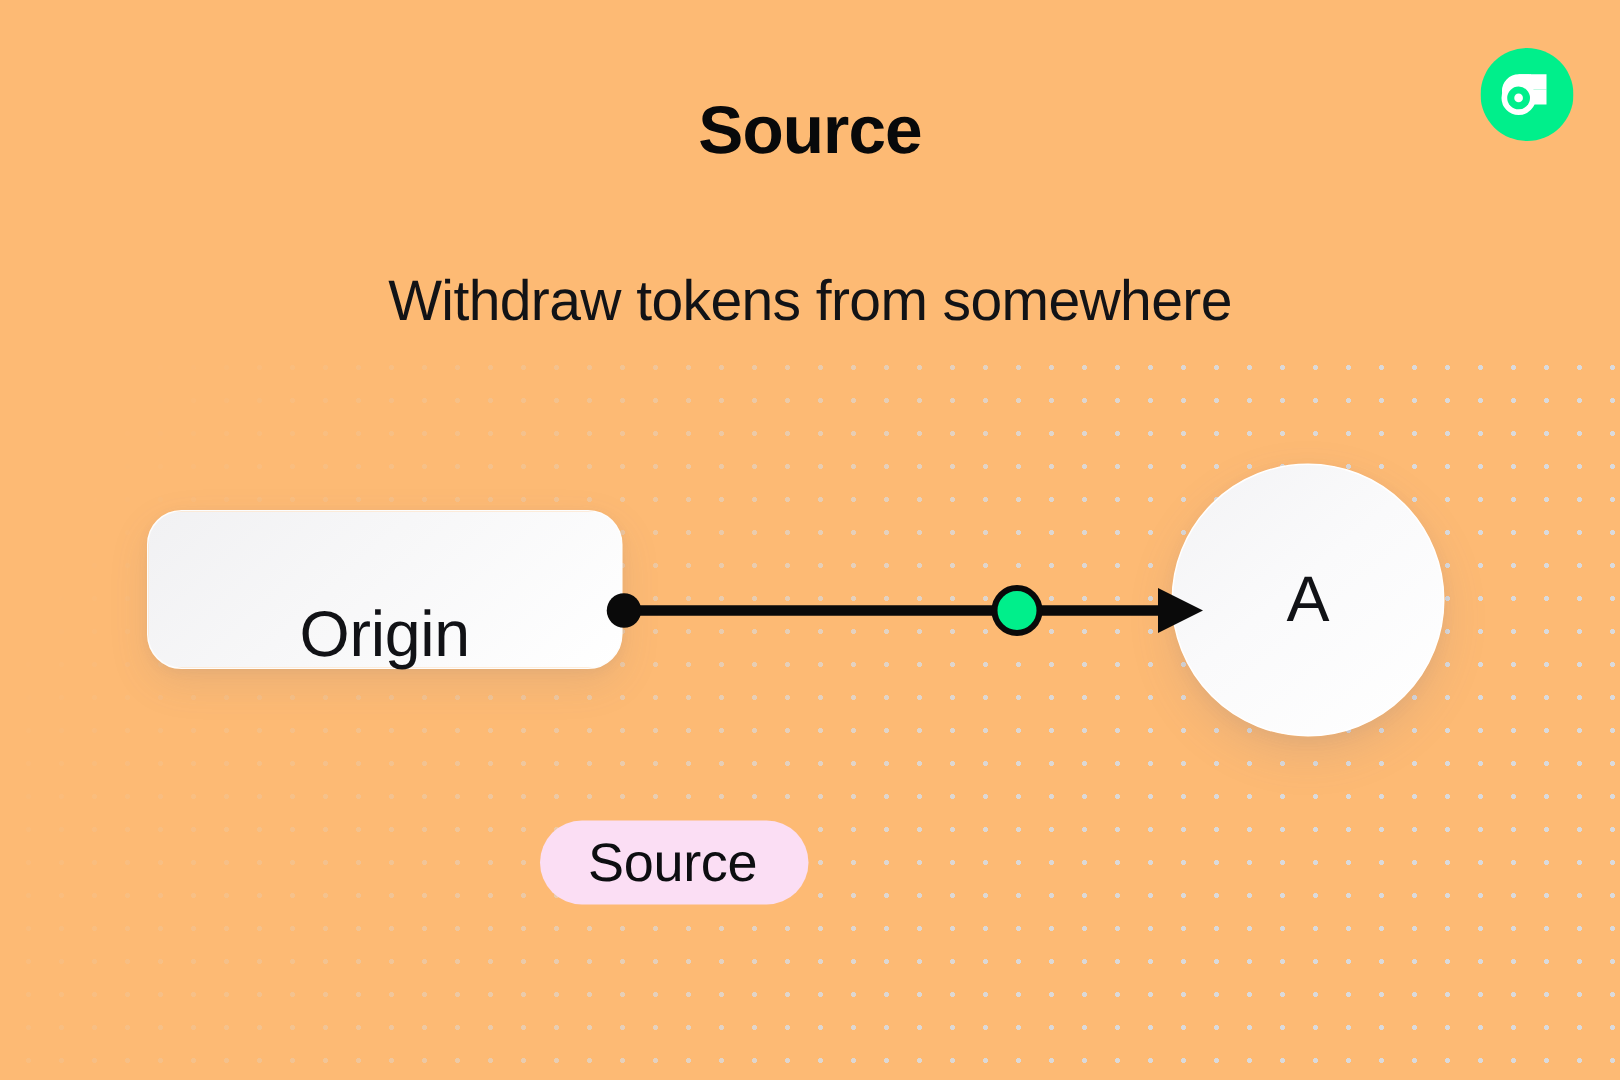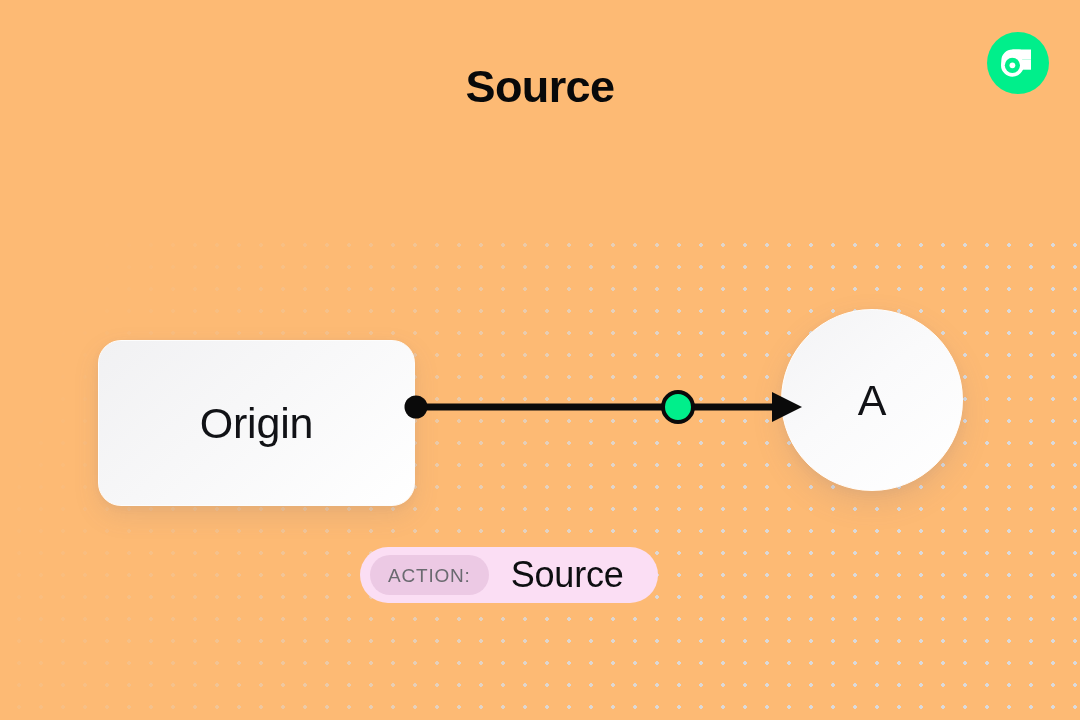--- a/index.html
+++ b/index.html
@@ -73,28 +73,28 @@
     width: 62px;
     height: 62px;
   }
 
   
   .node-origin {
     position: absolute;
     left: 98px;
     top: 340px;
     width: 317px;
-    height: 166px;
+    height: 106px;
     border-radius: 23px;
     background: linear-gradient(138deg, #f1f1f3 0%, #f7f7f8 42%, #ffffff 100%);
     border: 1.5px solid #fdfdfd;
     box-shadow: 0 10px 26px rgba(110, 110, 135, 0.13),
                 0 2px 7px rgba(110, 110, 135, 0.07);
     display: flex;
-    align-items: center;
+    align-items: flex-end;
     justify-content: center;
     box-sizing: border-box;
   }
   .node-origin-label {
     font-size: 43px;
     font-weight: 300;
     letter-spacing: -0.2px;
     color: #111216;
     line-height: 1;
   }
@@ -172,20 +172,21 @@
   }
 </style>
 </head>
 <body>
 
 <div id="stage">
 
   <div class="dot-canvas"></div>
 
   <div class="title">Source</div>
+  <div class="subtitle">Withdraw tokens from somewhere</div>
 
   <div class="logo">
     <svg width="62" height="62" viewBox="0 0 62 62" xmlns="http://www.w3.org/2000/svg">
       <circle cx="31" cy="31" r="31" fill="#00ef8b"></circle>
       <path d="M44 17.5 H32.6 V27.6 H44 Z" fill="#ffffff"></path>
       <path d="M32.6 27.6 H22.5 V37.7 H32.6 Z" fill="#36f5a4"></path>
       <path d="M44 27.6 H34.6 V37.7 H44 Z" fill="#ffffff"></path>
       <path d="M32.6 17.5 H25.4 a11.1 11.1 0 0 0 0 22.2 V31 a2.9 2.9 0 0 1 0-5.8 h7.2 Z" fill="#ffffff"></path>
       <circle cx="25.4" cy="33.3" r="7.2" fill="none" stroke="#ffffff" stroke-width="8.4"></circle>
       <circle cx="25.4" cy="33.3" r="7.6" fill="#00ef8b"></circle>
@@ -203,19 +204,16 @@
   </div>
 
   <svg class="edge-layer" viewBox="0 0 1080 720" xmlns="http://www.w3.org/2000/svg">
     <line x1="416" y1="407" x2="790" y2="407" stroke="#0a0a0a" stroke-width="7"></line>
     <polygon points="772,392 802,407 772,422" fill="#0a0a0a"></polygon>
     <circle cx="416" cy="407" r="11.5" fill="#0a0a0a"></circle>
     <circle cx="678" cy="407" r="15" fill="#00ef8b" stroke="#0a0a0a" stroke-width="4"></circle>
   </svg>
 
   <div class="action-badge">
-    <span class="action-key">
-      <span class="action-key-text">ACTION:</span>
-    </span>
     <span class="action-value">Source</span>
   </div>
 
 </div>
 
 </body></html>

